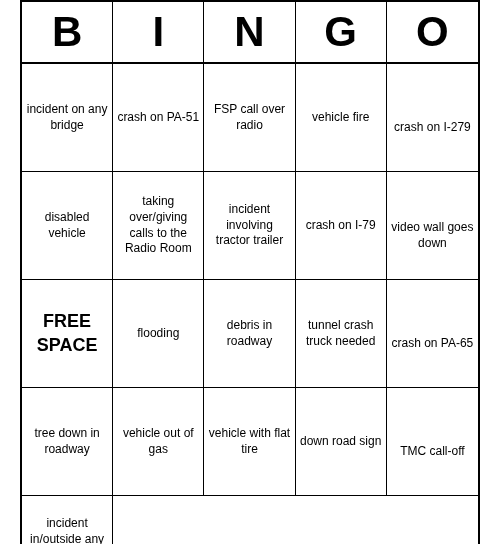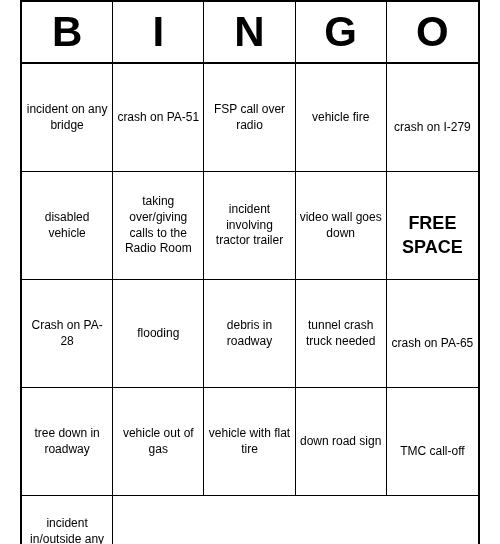--- a/index.html
+++ b/index.html
@@ -93,27 +93,27 @@
       <div class="bingo-cell">
         <span class="bingo-cell-inner">disabled vehicle</span>
       </div>
       <div class="bingo-cell">
         <span class="bingo-cell-inner">taking over/giving calls to the Radio Room</span>
       </div>
       <div class="bingo-cell">
         <span class="bingo-cell-inner">incident involving tractor trailer</span>
       </div>
       <div class="bingo-cell">
+        <span class="bingo-cell-inner">crash on I-79</span>
+      </div>
+      <div class="bingo-cell">
         <span class="bingo-cell-inner">video wall goes down</span>
       </div>
       <div class="bingo-cell free-space">
         <span class="bingo-cell-inner">FREE SPACE</span>
-      </div>
-      <div class="bingo-cell">
-        <span class="bingo-cell-inner">Crash on PA-28</span>
       </div>
       <div class="bingo-cell">
         <span class="bingo-cell-inner">flooding</span>
       </div>
       <div class="bingo-cell">
         <span class="bingo-cell-inner">debris in roadway</span>
       </div>
       <div class="bingo-cell">
         <span class="bingo-cell-inner">tunnel crash truck needed</span>
       </div>

